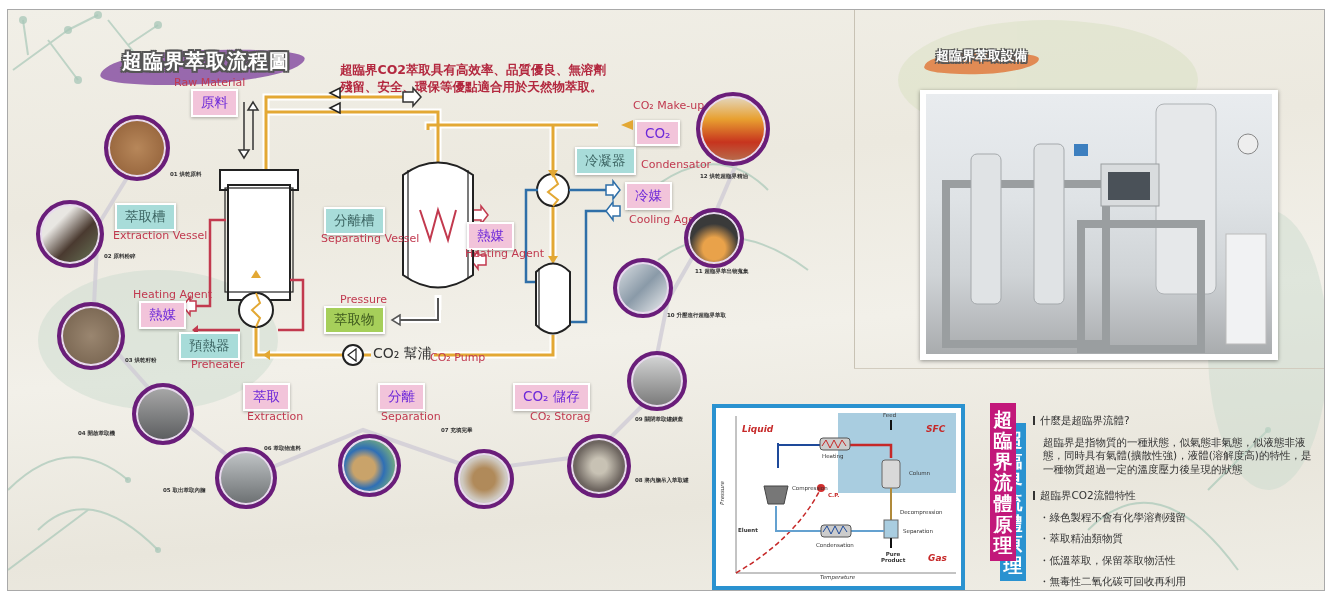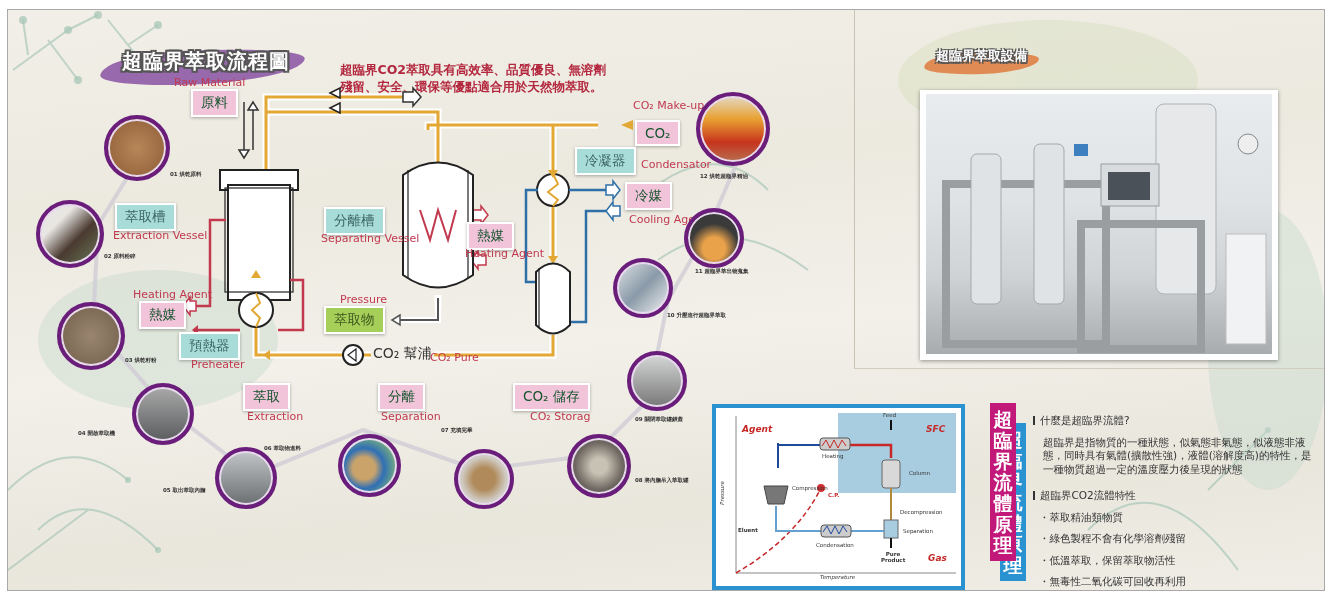--- a/index.html
+++ b/index.html
@@ -9,21 +9,21 @@
   .divider{position:absolute;left:846px;top:0;width:1px;height:358px;background:#c8c2b4;}
   .divider-h{position:absolute;left:846px;top:358px;width:470px;height:1px;background:#d2ccbf;}
   .abs{position:absolute;}
   .brush{position:absolute;border-radius:40% 60% 50% 50%/60% 40% 60% 40%;}
   .main-title{position:absolute;left:114px;top:38px;font-size:20px;font-weight:bold;color:#fff;letter-spacing:1px;
     text-shadow:-2px -2px 0 #555,2px -2px 0 #555,-2px 2px 0 #555,2px 2px 0 #555,0 2px 0 #555,2px 0 0 #555,0 -2px 0 #555,-2px 0 0 #555;}
   .equip-title{position:absolute;left:928px;top:37px;font-size:13px;font-weight:bold;color:#fff;
     text-shadow:-1.5px -1.5px 0 #555,1.5px -1.5px 0 #555,-1.5px 1.5px 0 #555,1.5px 1.5px 0 #555;}
   .intro{position:absolute;left:332px;top:51px;font-size:12.5px;font-weight:bold;color:#b3283f;line-height:17px;width:320px;}
   .lbl{position:absolute;font-size:13.5px;color:#6a4a5a;padding:3px 8px;border:2px solid #fff;box-shadow:0 1px 3px rgba(0,0,0,.3);white-space:nowrap;}
-  .pink{background:#f2c4da;color:#14532d;}
+  .pink{background:#f2c4da;color:#6d28d9;}
   .teal{background:#a8dcd9;color:#3d6664;}
   .green{background:#a6cf5a;color:#3e5a1e;}
   .en{position:absolute;font-size:11px;color:#c0394f;white-space:nowrap;}
   .cap{position:absolute;font-size:5.5px;color:#333;white-space:nowrap;font-weight:bold;}
   .circle{position:absolute;border-radius:50%;border:4px solid #6a1d7a;box-shadow:inset 0 0 0 2px #e8d9ee;overflow:hidden;}
   .photo{position:absolute;left:912px;top:80px;width:358px;height:270px;background:#fff;box-shadow:0 1px 4px rgba(0,0,0,.4);}
   .photo-inner{position:absolute;left:6px;top:4px;right:6px;bottom:6px;overflow:hidden;
     background:linear-gradient(180deg,#e9ecef 0%,#dfe3e6 40%,#cfd3d6 70%,#a9acae 100%);}
   .sfc-box{position:absolute;left:704px;top:394px;width:245px;height:178px;border:4px solid #2a92d0;background:#fff;}
   .vband{position:absolute;width:26px;color:#fff;font-weight:bold;font-size:19px;line-height:21px;text-align:center;padding-top:6px;}
@@ -181,21 +181,21 @@
   <div class="lbl teal" style="left:316px;top:197px">分離槽</div>
   <div class="en" style="left:313px;top:222px">Separating Vessel</div>
 
   <div class="lbl pink" style="left:459px;top:212px">熱媒</div>
   <div class="en" style="left:457px;top:237px">Heating Agent</div>
 
   <div class="en" style="left:332px;top:283px">Pressure</div>
   <div class="lbl green" style="left:316px;top:296px">萃取物</div>
 
   <div class="abs" style="left:363px;top:335px;font-size:14px;color:#333;background:#f1efe7;padding:0 2px">CO₂ 幫浦</div>
-  <div class="en" style="left:422px;top:341px">CO₂ Pure</div>
+  <div class="en" style="left:422px;top:341px">CO₂ Pump</div>
 
   <div class="en" style="left:625px;top:89px">CO₂ Make-up</div>
   <div class="lbl pink" style="left:627px;top:110px">CO₂</div>
 
   <div class="lbl teal" style="left:567px;top:137px">冷凝器</div>
   <div class="en" style="left:633px;top:148px">Condensator</div>
 
   <div class="lbl pink" style="left:617px;top:172px">冷媒</div>
   <div class="en" style="left:621px;top:203px">Cooling Agent</div>
 
@@ -279,21 +279,21 @@
       <rect x="166" y="52" width="18" height="28" rx="3" fill="#d8d8d8" stroke="#666"></rect>
       <line x1="175" y1="80" x2="175" y2="112" stroke="#b08a3a" stroke-width="2"></line>
       <rect x="168" y="112" width="14" height="18" fill="#a9cde0" stroke="#666"></rect>
       <polyline points="168,123 60,123 60,98" stroke="#64a1d0" stroke-width="2" fill="none"></polyline>
       <rect x="105" y="117" width="30" height="12" rx="3" fill="#ccc" stroke="#555"></rect>
       <polyline points="107,124 111,118 115,126 119,118 123,126 127,118 131,124" stroke="#1e4a9a" fill="none"></polyline>
       <path d="M52 96 L68 96 L72 78 L48 78 Z" fill="#777" stroke="#444"></path>
       <line x1="175" y1="130" x2="175" y2="140" stroke="#111" stroke-width="2"></line>
       <line x1="175" y1="12" x2="175" y2="22" stroke="#111" stroke-width="2"></line>
     </svg>
-    <div class="abs" style="left:26px;top:16px;font-size:9px;font-weight:bold;font-style:italic;color:#c62828">Agent</div>
+    <div class="abs" style="left:26px;top:16px;font-size:9px;font-weight:bold;font-style:italic;color:#c62828">Liquid</div>
     <div class="abs" style="left:210px;top:16px;font-size:9px;font-weight:bold;font-style:italic;color:#c62828">SFC</div>
     <div class="abs" style="left:212px;top:145px;font-size:9px;font-weight:bold;font-style:italic;color:#c62828">Gas</div>
     <div class="abs" style="left:167px;top:4px;font-size:5.5px;color:#333">Feed</div>
     <div class="abs" style="left:106px;top:45px;font-size:5.5px;color:#333">Heating</div>
     <div class="abs" style="left:193px;top:62px;font-size:5.5px;color:#333">Column</div>
     <div class="abs" style="left:76px;top:77px;font-size:5.5px;color:#333">Compression</div>
     <div class="abs" style="left:112px;top:84px;font-size:5.5px;color:#c62828;font-weight:bold">C.P.</div>
     <div class="abs" style="left:184px;top:101px;font-size:5.5px;color:#333">Decompression</div>
     <div class="abs" style="left:22px;top:119px;font-size:5.5px;color:#333;font-weight:bold">Eluent</div>
     <div class="abs" style="left:100px;top:134px;font-size:5.5px;color:#333">Condensation</div>
@@ -303,18 +303,18 @@
     <div class="abs" style="left:-6px;top:82px;font-size:5.5px;font-style:italic;color:#333;transform:rotate(-90deg)">Pressure</div>
   </div>
 
   <div class="vband" style="left:992px;top:393px;height:152px;background:#2a92d0;margin-top:20px;">超臨界流體原理</div>
   <div class="vband" style="left:982px;top:393px;height:152px;background:#c2187a;">超臨界流體原理</div>
 
   <div class="desc">
     <p><span class="bar"></span><span>什麼是超臨界流體?</span></p>
     <p style="padding-left:10px">超臨界是指物質的一種狀態，似氣態非氣態，似液態非液態，同時具有氣體(擴散性強)，液體(溶解度高)的特性，是一種物質超過一定的溫度壓力後呈現的狀態</p>
     <p style="margin-top:13px"><span class="bar"></span><span>超臨界CO2流體特性</span></p>
+    <p style="padding-left:6px">・<span>綠色製程不會有化學溶劑殘留</span></p>
     <p style="padding-left:6px">・<span>萃取精油類物質</span></p>
-    <p style="padding-left:6px">・<span>綠色製程不會有化學溶劑殘留</span></p>
     <p style="padding-left:6px">・<span>低溫萃取，保留萃取物活性</span></p>
     <p style="padding-left:6px">・<span>無毒性二氧化碳可回收再利用</span></p>
   </div>
 </div>
 
 </body></html>

